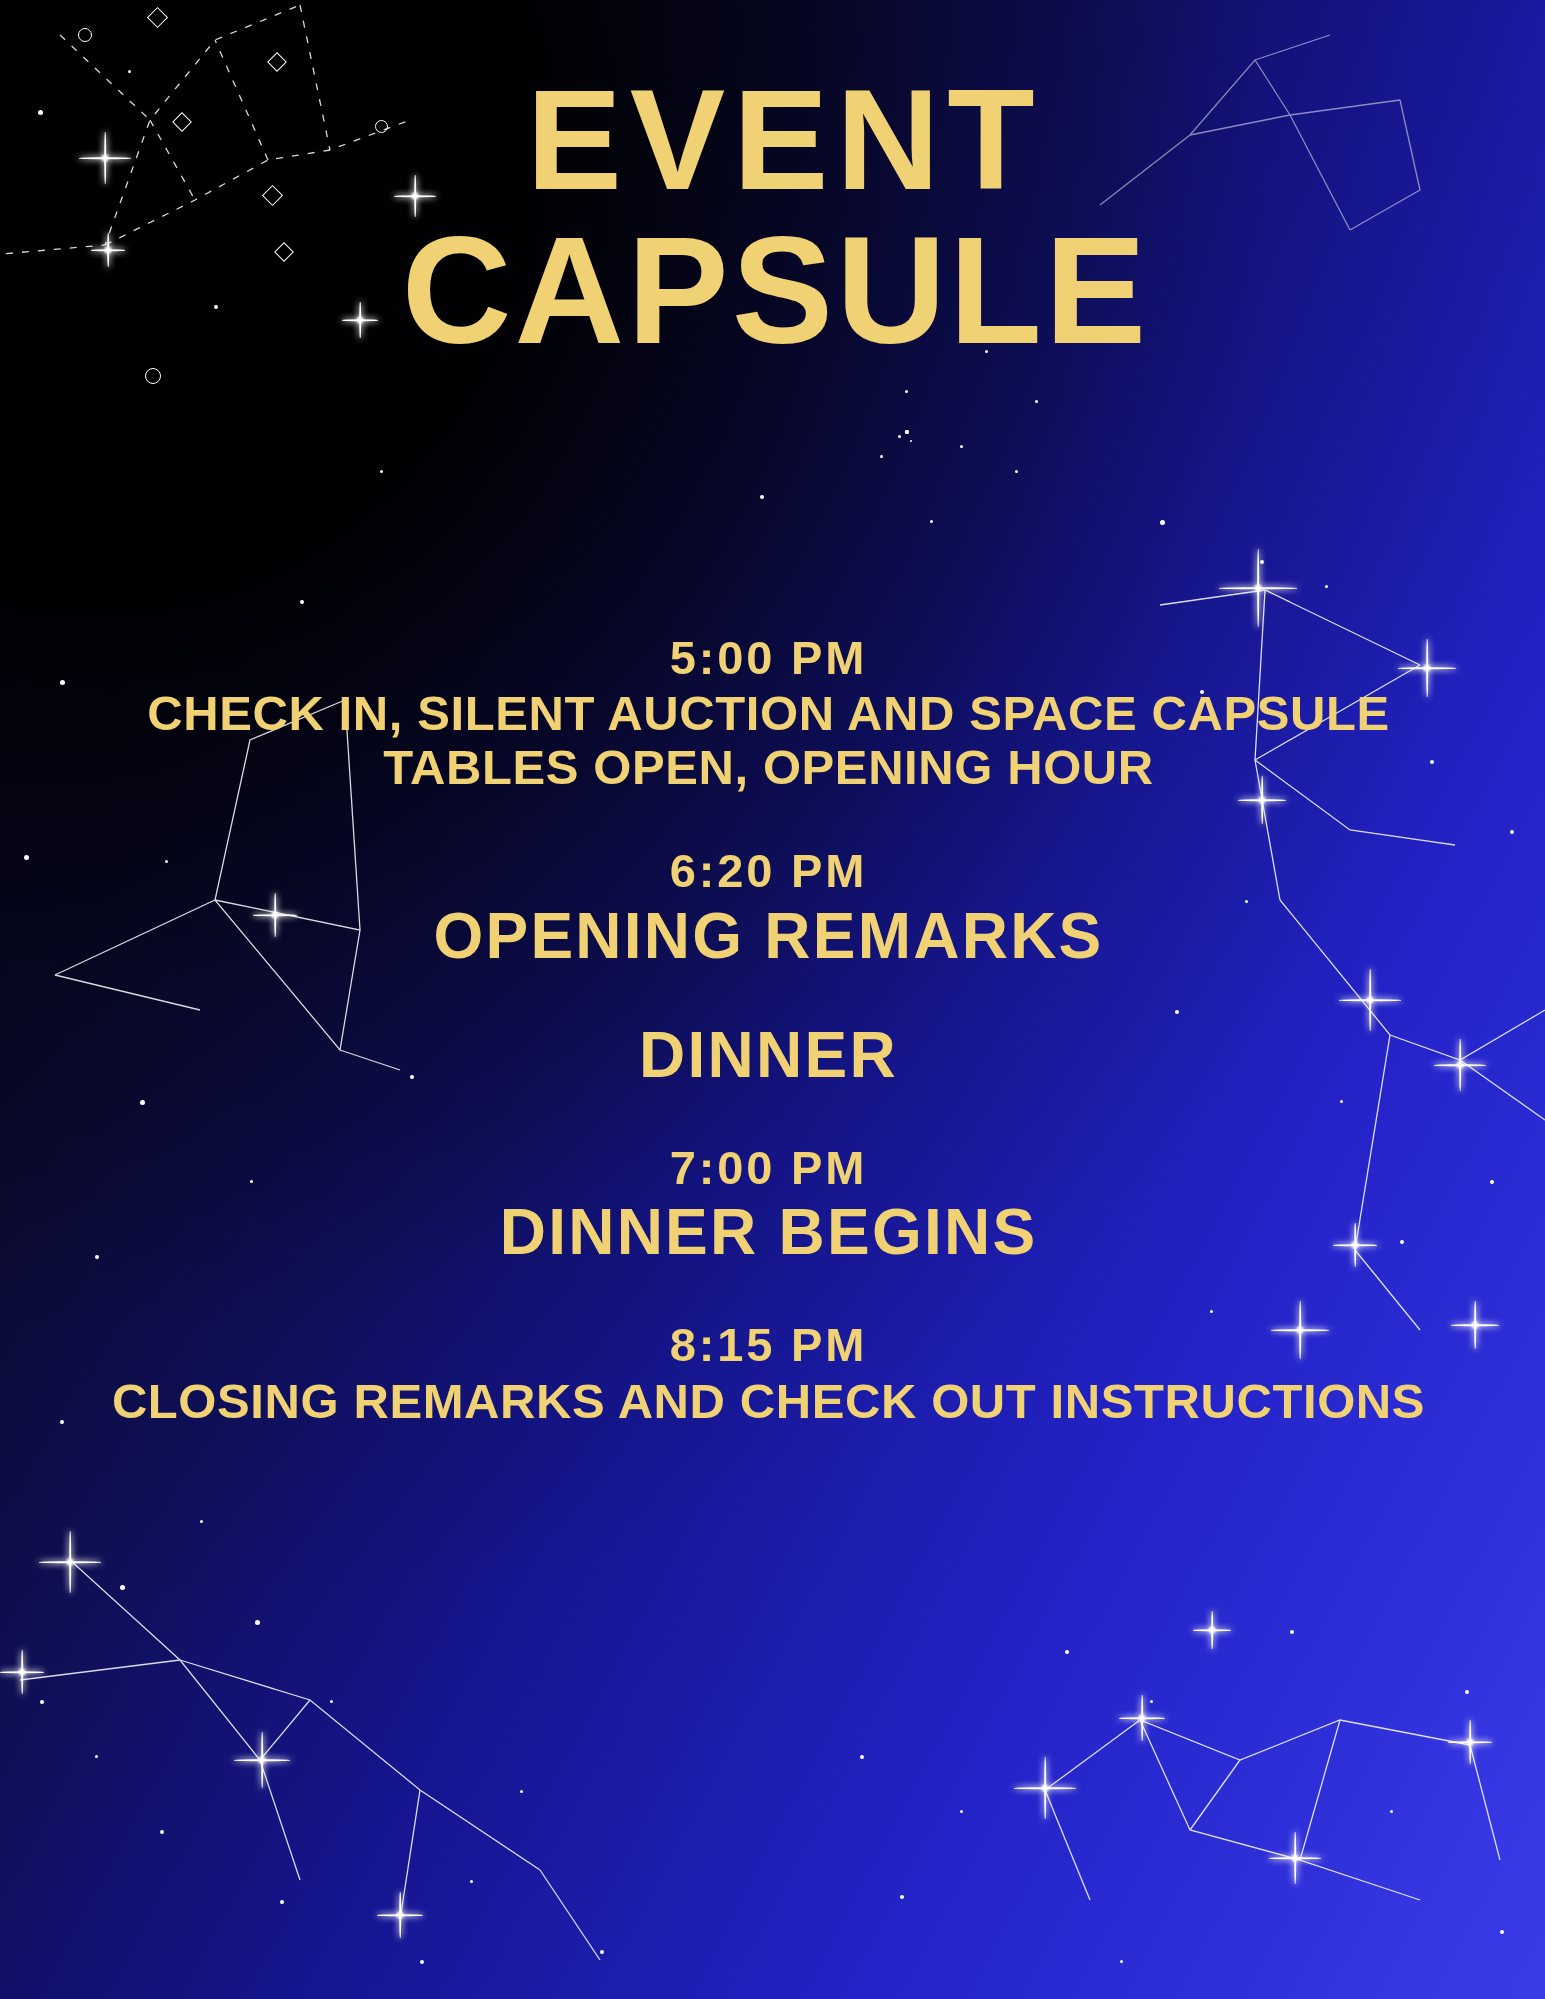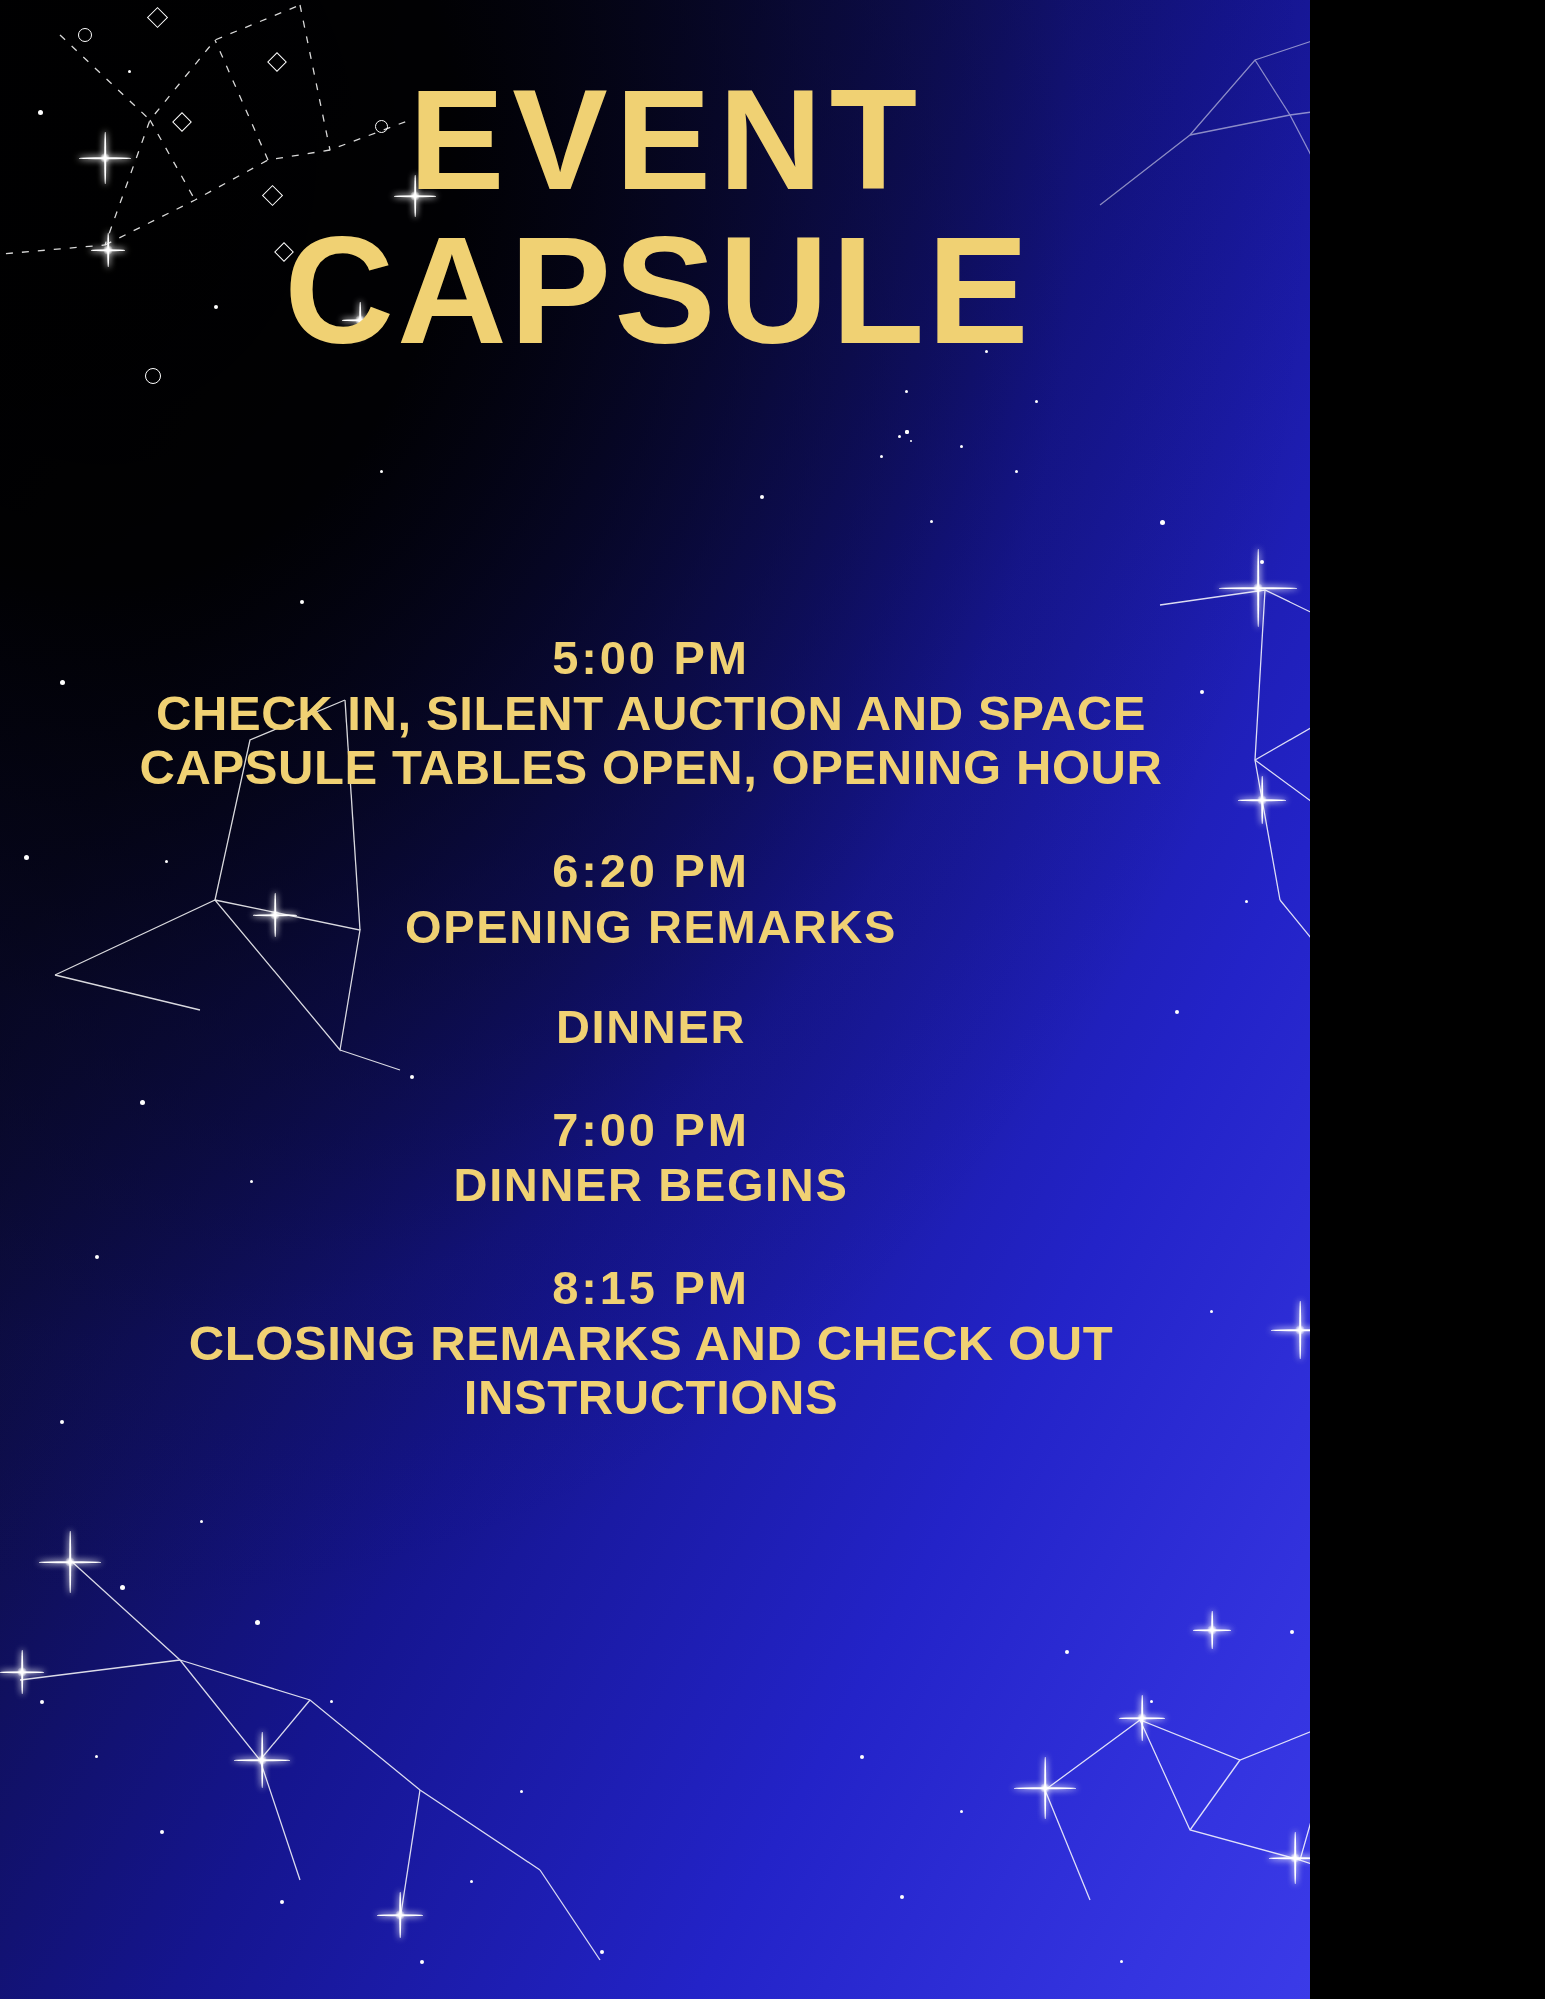--- a/index.html
+++ b/index.html
@@ -8,21 +8,21 @@
     background: #000;
   }
   body {
     width: 1545px;
     height: 1999px;
     overflow: hidden;
     font-family: "Liberation Sans", sans-serif;
   }
   #poster {
     position: relative;
-    width: 1310px;
+    width: 1545px;
     height: 1999px;
     overflow: hidden;
     background:
       radial-gradient(120% 95% at 8% 8%, rgba(0,0,0,0.98) 0%, rgba(0,0,0,0.92) 22%, rgba(5,5,30,0.55) 45%, rgba(10,10,60,0.18) 62%, rgba(0,0,0,0) 78%),
       linear-gradient(118deg, #05050f 0%, #0a0a28 22%, #15158f 52%, #2323c8 74%, #3434e0 92%, #3b3be8 100%);
   }
 
   
   .layer {
     position: absolute;
@@ -133,21 +133,21 @@
   .slot:last-child { margin-bottom: 0; }
   .slot-time {
     color: #f0d173;
     font-size: 47px;
     font-weight: 700;
     letter-spacing: 0.06em;
     line-height: 1.18;
   }
   .slot-desc {
     color: #f0d173;
-    font-size: 47px;
+    font-size: 64px;
     font-weight: 700;
     letter-spacing: 0.035em;
     line-height: 1.12;
     margin-top: 2px;
   }
   .slot.wide .slot-desc {
     font-size: 49px;
     letter-spacing: 0.012em;
     line-height: 1.1;
   }

